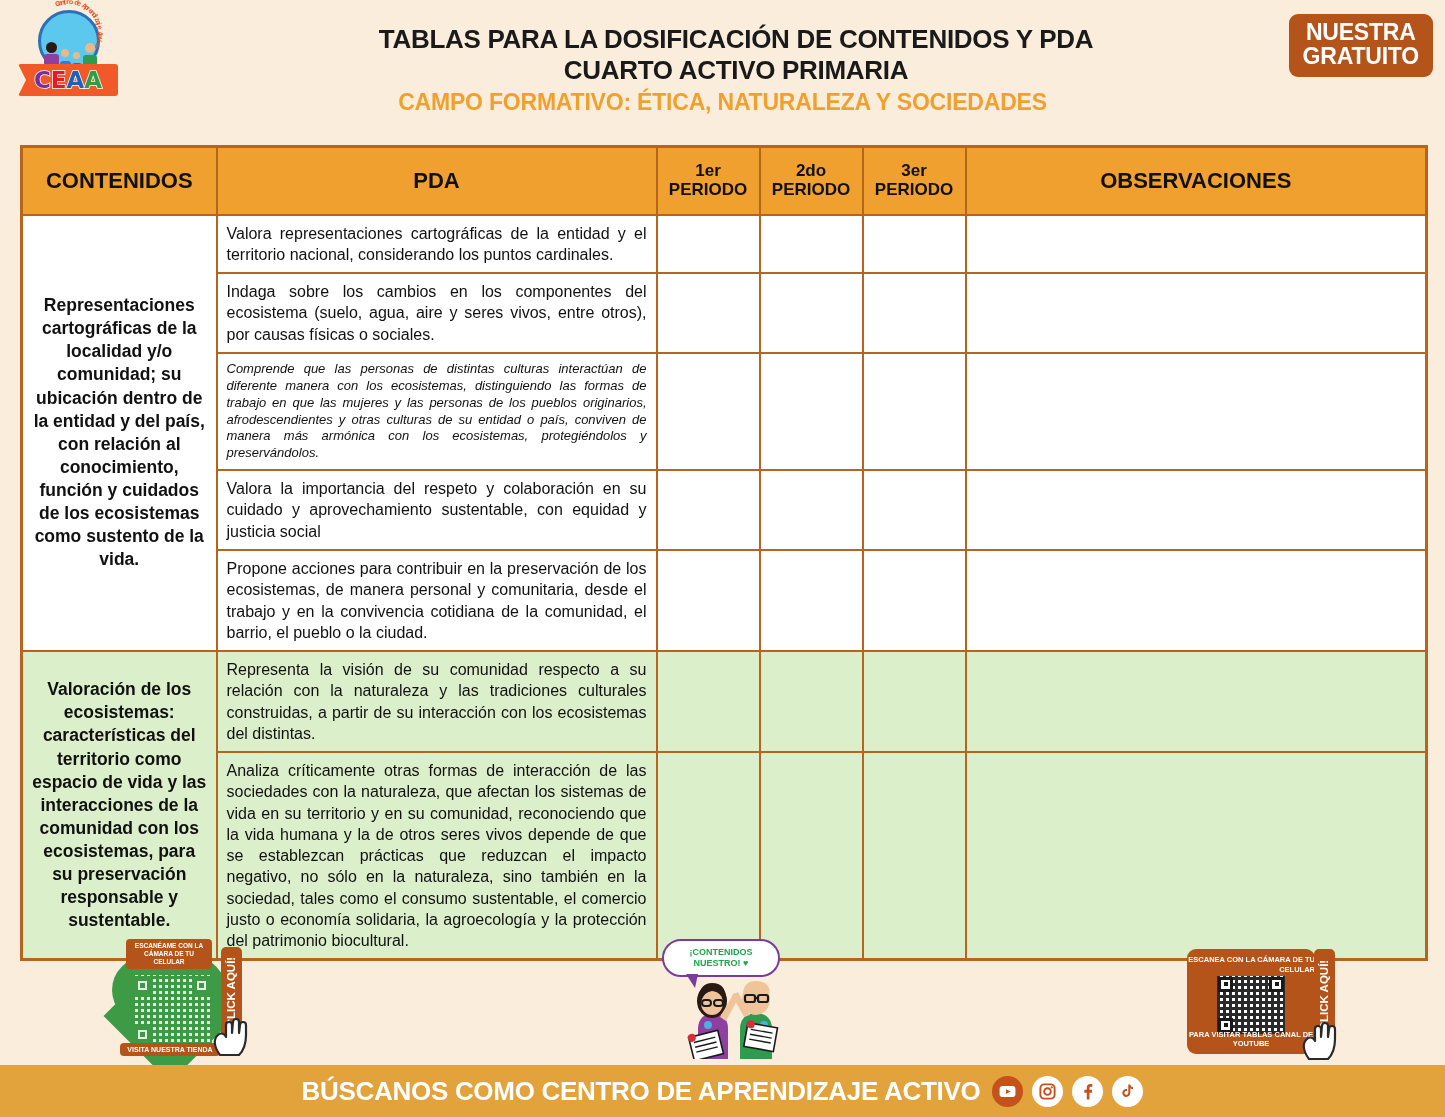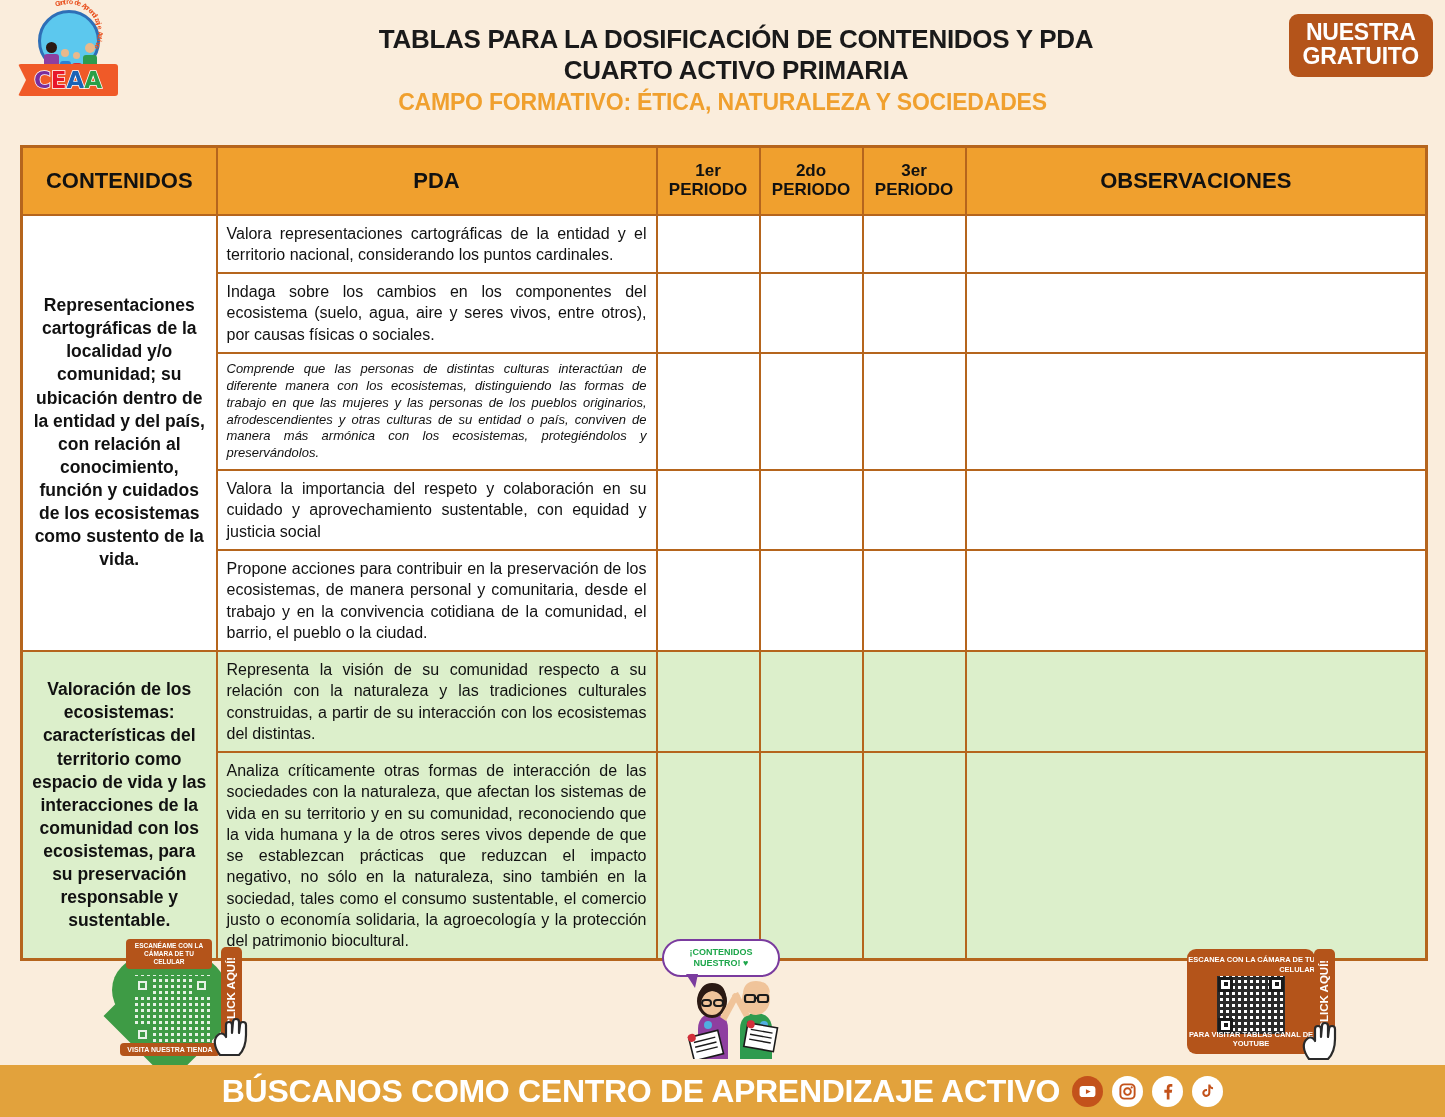--- a/index.html
+++ b/index.html
@@ -347,21 +347,21 @@
     width: 100%;
     height: 52px;
     background: #E2A23C;
     display: flex;
     align-items: center;
     justify-content: center;
     gap: 12px;
   }
   .bottom-bar .bb-text {
     color: #FFFFFF;
-    font-size: 32px;
+    font-size: 26px;
     font-weight: bold;
     letter-spacing: -0.3px;
   }
   .social {
     display: flex; gap: 9px; align-items: center;
   }
   .soc {
     width: 31px; height: 31px;
     border-radius: 50%;
     background: #FFFFFF;

